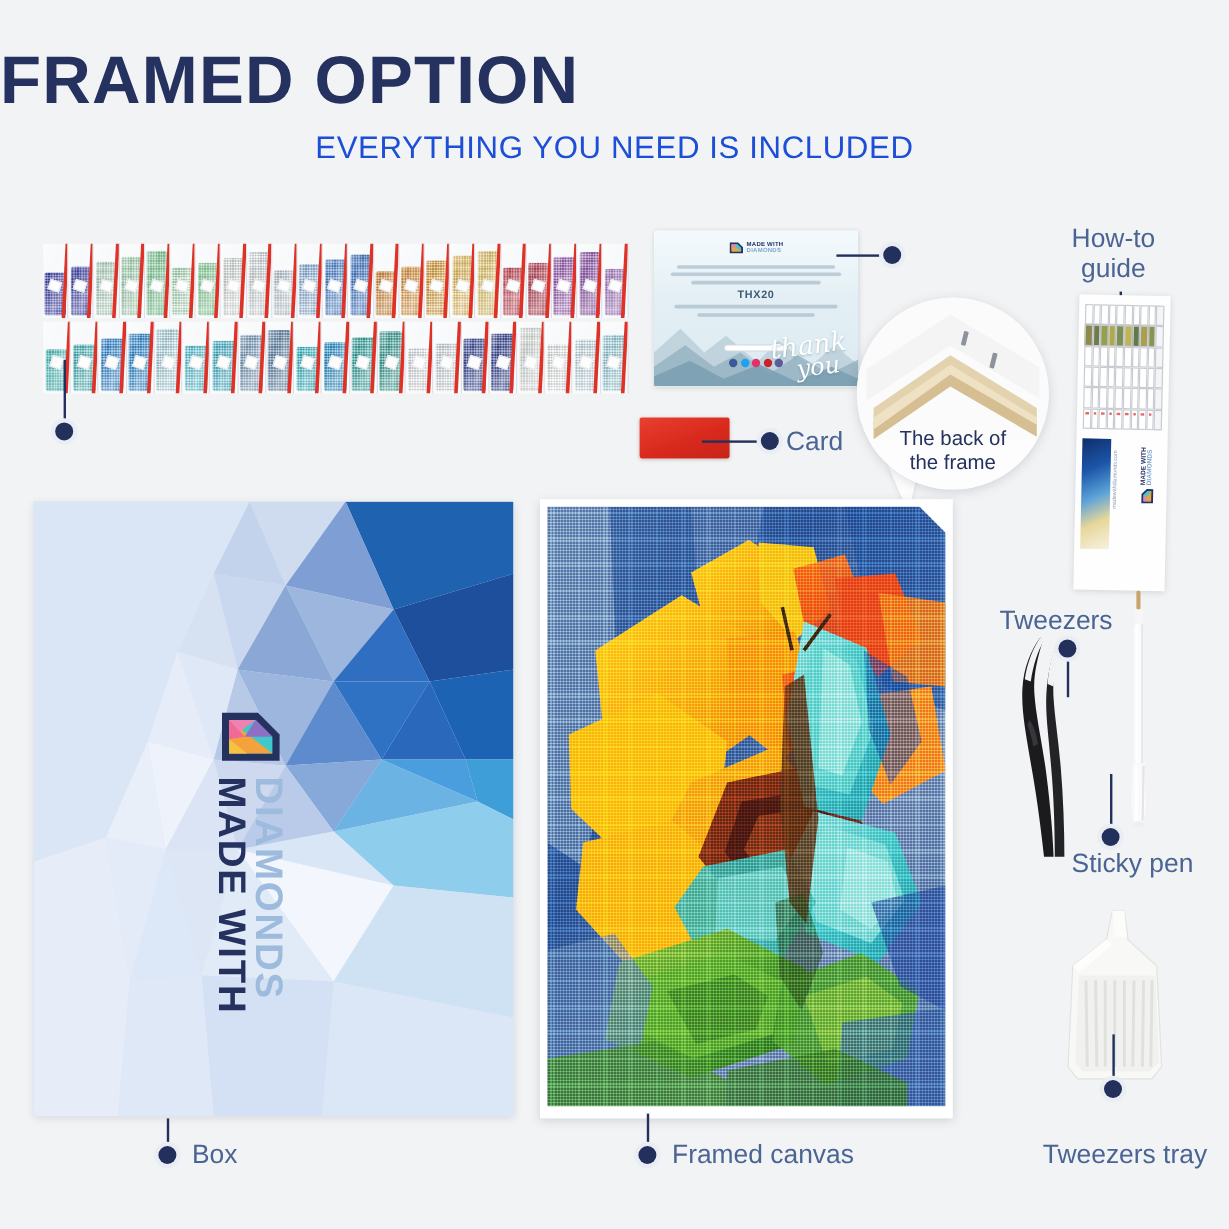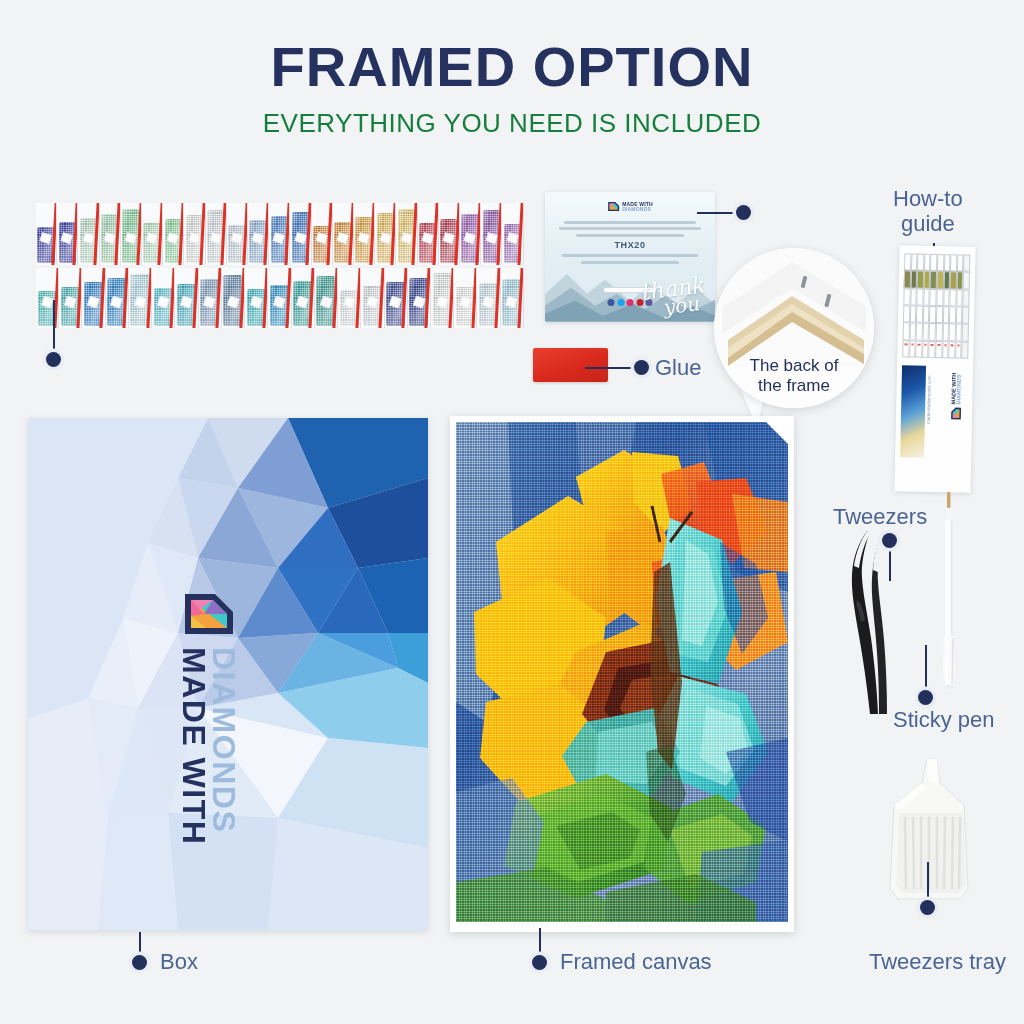--- a/index.html
+++ b/index.html
@@ -7,29 +7,28 @@
     width: 1024px; height: 1024px;
     background: #f2f3f4;
     font-family: "Liberation Sans", sans-serif;
     overflow: hidden;
   }
   #stage { position: relative; width: 1024px; height: 1024px; background: #f2f3f4; }
 
   
   .title {
     position: absolute; left: 0; top: 34px; width: 1024px;
-    text-align: center;
     font-size: 56px; font-weight: bold; letter-spacing: 1px;
     color: #25315e;
   }
   .subtitle {
     position: absolute; left: 0; top: 108px; width: 1024px;
     text-align: center;
     font-size: 26px; font-weight: normal; letter-spacing: .5px;
-    color: #15803d;
+    color: #1d4ed8;
   }
 
   
   .lbl {
     position: absolute;
     color: #4a6494;
     font-size: 21px;
     line-height: 1.12;
     white-space: pre;
   }
@@ -554,21 +553,21 @@
       <span class="s2">you</span>
     </div>
   </div>
 
   <div class="lead h" style="left:697px; top:212px; width:42px;"></div>
   <div class="dot" style="left:736px; top:205px;"></div>
 
   <div class="glue" style="left:533px; top:348px; width:75px; height:34px;"></div>
   <div class="lead h" style="left:585px; top:367px; width:53px;"></div>
   <div class="dot" style="left:634px; top:360px;"></div>
-  <div class="lbl" style="left:655px; top:356px; font-size:22px;">Glue</div>
+  <div class="lbl" style="left:655px; top:356px; font-size:22px;">Card</div>
 
   <div class="bubble-tail" style="left:740px; top:388px;"></div>
   <div class="bubble" style="left:714px; top:248px; width:160px; height:160px;">
     <svg viewBox="0 0 160 160" style="position:absolute;inset:0;width:100%;height:100%">
       <rect x="0" y="0" width="160" height="160" fill="#fbfbfb"></rect>
       <path d="M8,60 L78,14 L152,58 L152,84 L78,40 L8,86 Z" fill="#f4f4f5"></path>
       <path d="M14,92 L78,48 L150,92 L150,104 L78,62 L14,106 Z" fill="#e3d2ae"></path>
       <path d="M14,104 L78,60 L150,104 L150,116 L78,74 L14,118 Z" fill="#d5bf92"></path>
       <path d="M14,100 L78,56 L150,100 L150,106 L78,64 L14,110 Z" fill="#efe2c4"></path>
       <rect x="88" y="28" width="4" height="12" rx="1" fill="#8d939c" transform="rotate(14 90 34)"></rect>

